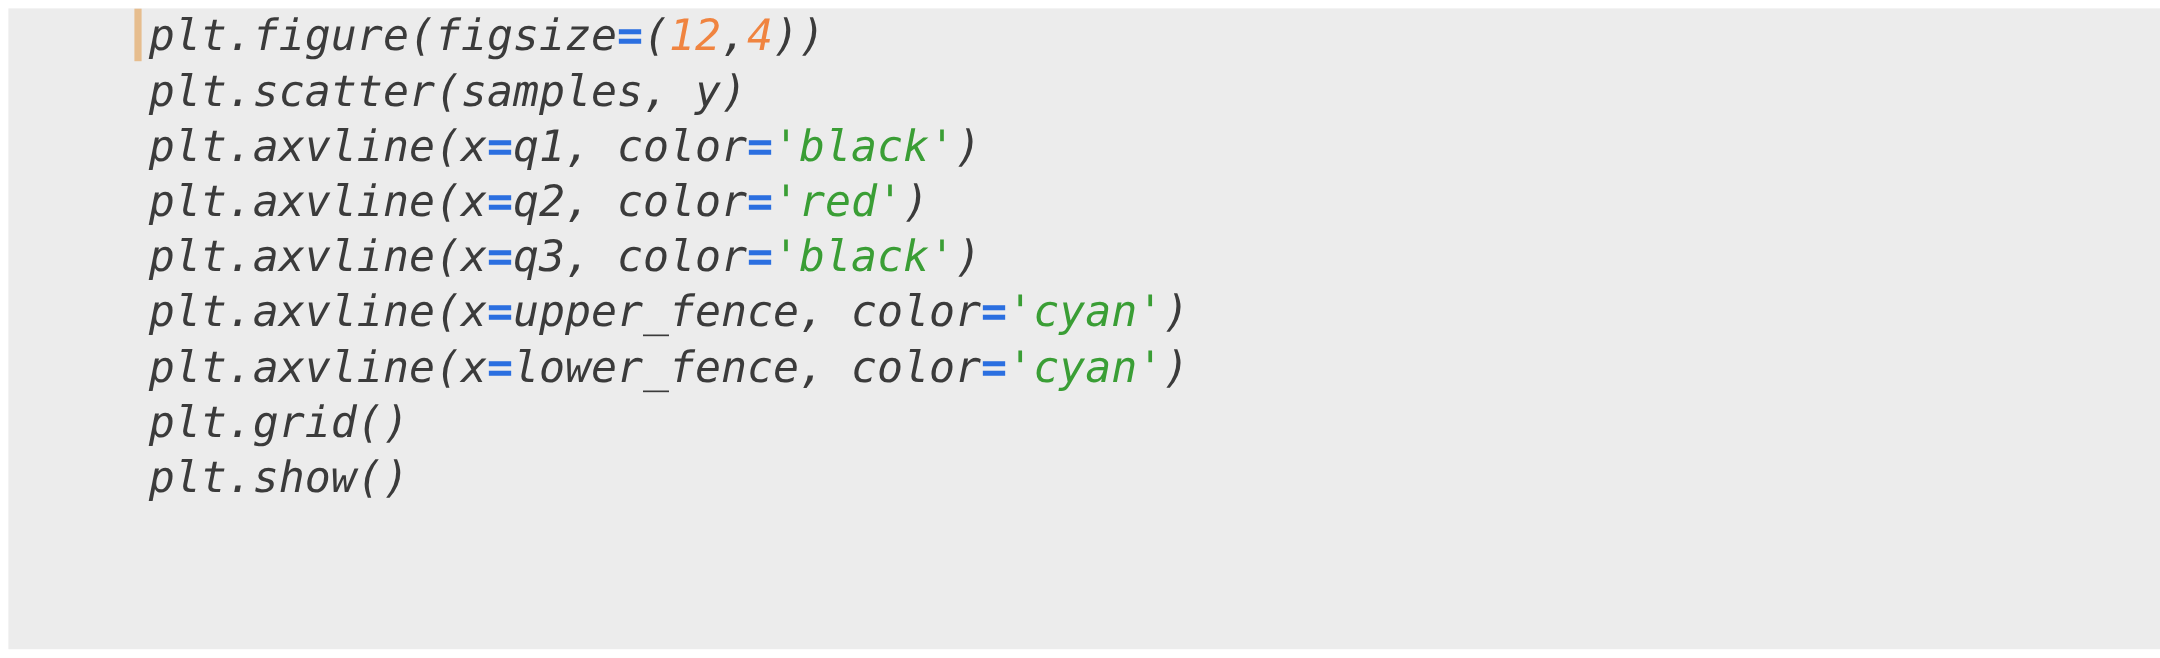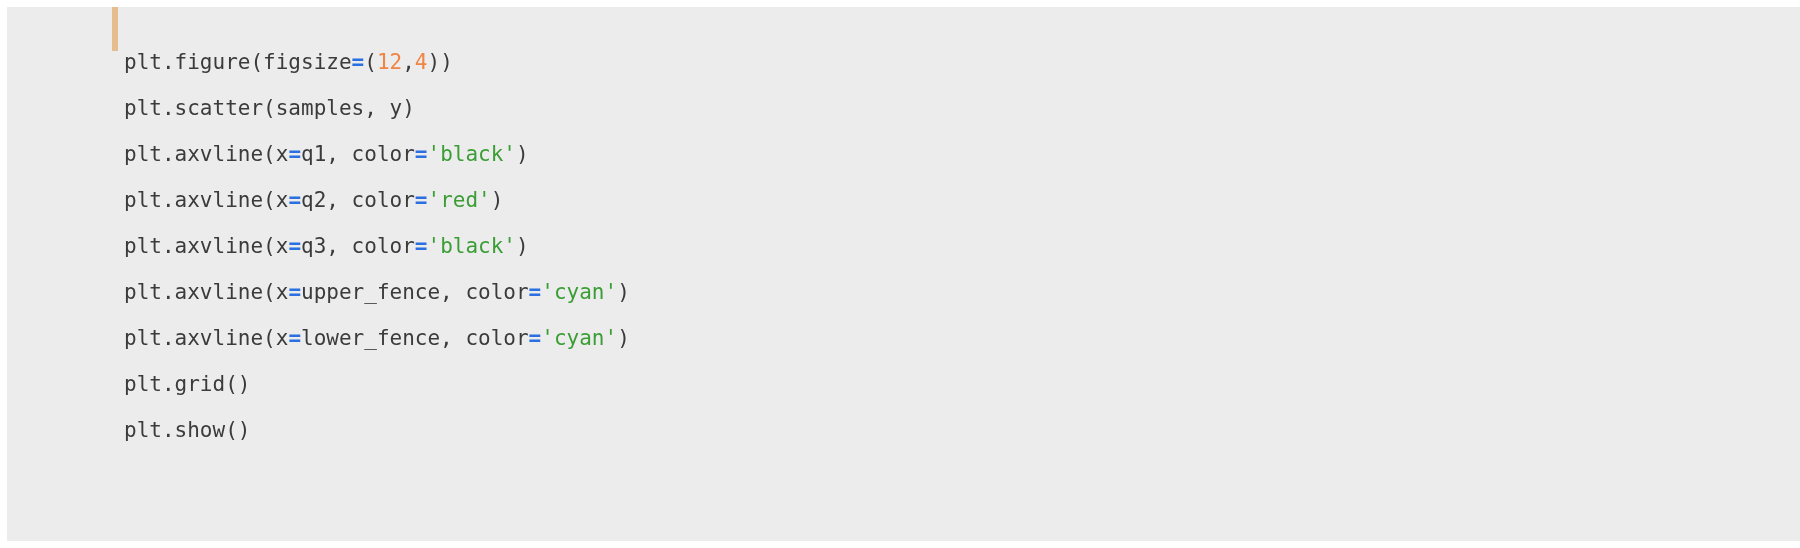--- a/index.html
+++ b/index.html
@@ -38,28 +38,29 @@
     left: 105px;
     top: 0px;
     width: 6px;
     height: 44px;
     background: #e6bd8e;
   }
 
   #code-lines {
     position: absolute;
     left: 117px;
-    top: 32px;
+    top: 1px;
     right: 0;
     font-family: "DejaVu Sans Mono", "Liberation Mono", monospace;
-    font-size: 21px;
+    font-size: 36px;
     line-height: 46px;
     letter-spacing: 0px;
     white-space: pre;
     color: #3b3b3b;
+    font-style: italic;
   }
 
   .code-line {
     height: 46px;
     white-space: pre;
   }
 
   
   .tok-plain  { color: #3b3b3b; }
   .tok-op     { color: #2b6fe0; font-weight: bold; }

